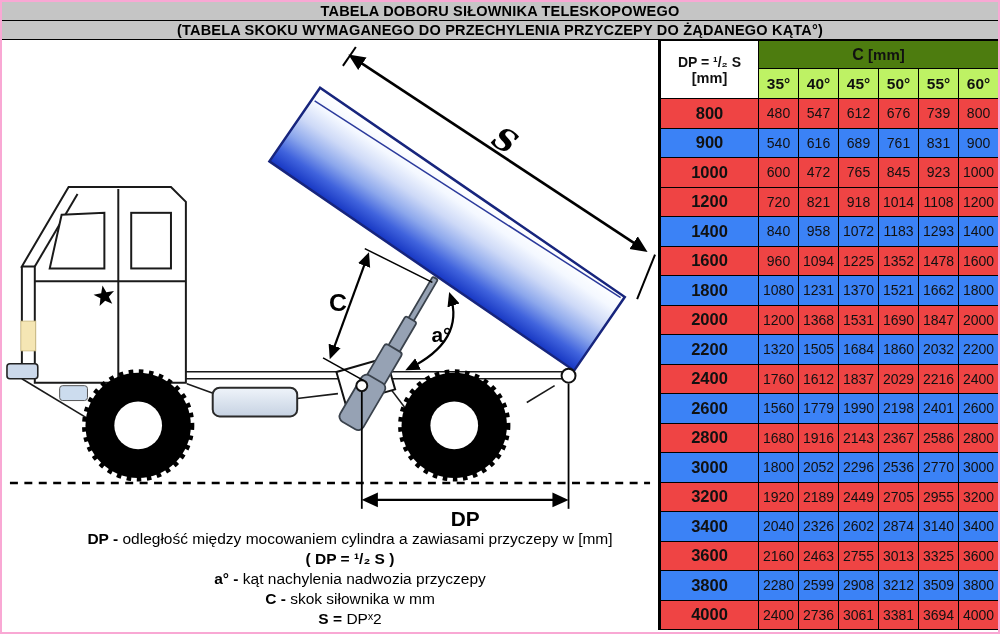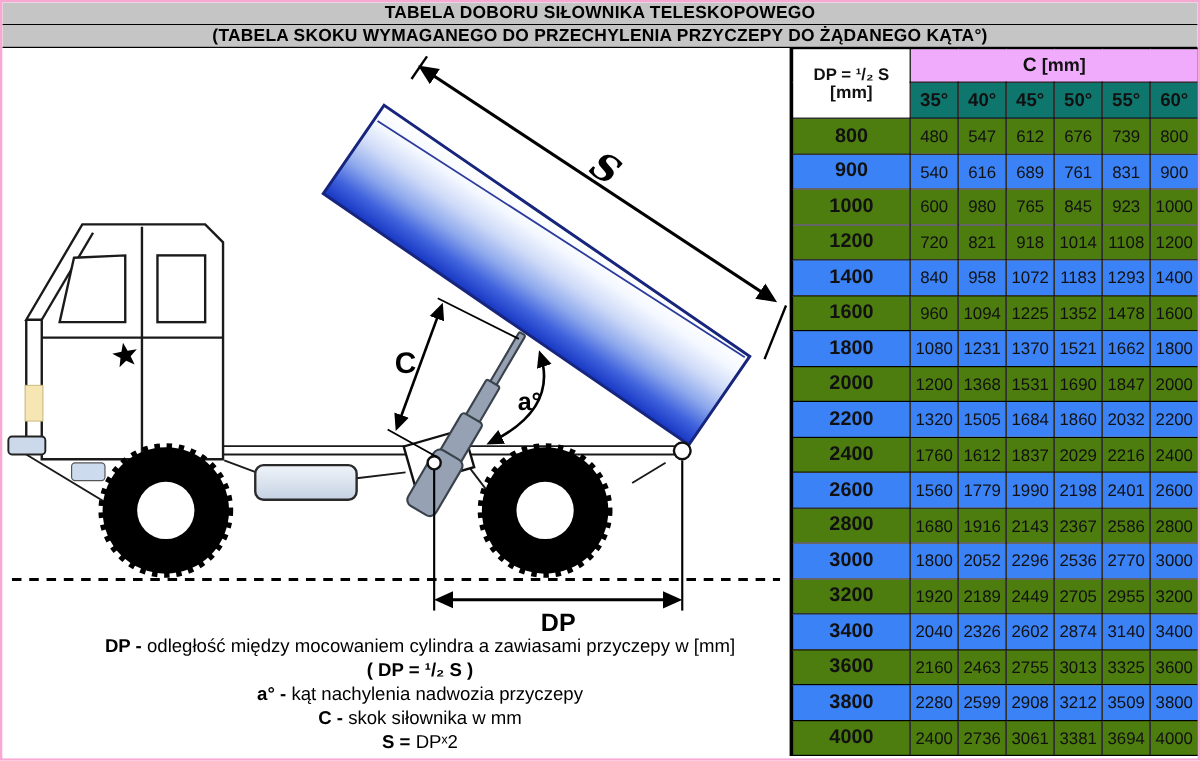--- a/index.html
+++ b/index.html
@@ -17,26 +17,26 @@
   .legend .term{ font-weight:bold; }
   .legend .term::after{ content:" "; }
 
   table{ width:338px; border-collapse:collapse; table-layout:fixed; }
   th, td{ border:1px solid #000; text-align:center; vertical-align:middle; color:#111; overflow:hidden; }
   col.c-dp{ width:98px; }
   col.c-ang{ width:40px; }
   .dphead{ background:#fff; }
   .dphead .f{ font-weight:bold; font-size:14px; }
   .dphead .u{ font-weight:bold; font-size:14.5px; }
-  .chead{ background:#f0abfc; font-size:15px; height:28px; }
+  .chead{ background:#4d7c0f; font-size:15px; height:28px; }
   .chead .b{ font-weight:bold; font-size:16px; }
-  th.ang{ background:#0f766e; font-weight:bold; font-size:15.5px; height:30px; }
+  th.ang{ background:#bef264; font-weight:bold; font-size:15.5px; height:30px; }
   tbody th.dpcol{ font-weight:bold; font-size:16.5px; background:inherit; }
   tbody td{ font-size:14px; font-weight:normal; }
-  tbody tr{ height:29.5px; background:#4d7c0f; }
+  tbody tr{ height:29.5px; background:#ef4444; }
   tbody tr.shaded{ background:#3b82f6; }
 </style>
 </head>
 <body>
 
 <div class="page">
 
   <div class="titlebar">
     <div class="trow">TABELA DOBORU SIŁOWNIKA TELESKOPOWEGO</div>
     <div class="trow">(TABELA SKOKU WYMAGANEGO DO PRZECHYLENIA PRZYCZEPY DO ŻĄDANEGO KĄTA°)</div>
@@ -216,21 +216,21 @@
             <td>616</td>
             <td>689</td>
             <td>761</td>
             <td>831</td>
             <td>900</td>
           </tr>
 
           <tr>
             <th class="dpcol">1000</th>
             <td>600</td>
-            <td>980</td>
+            <td>472</td>
             <td>765</td>
             <td>845</td>
             <td>923</td>
             <td>1000</td>
           </tr>
 
           <tr>
             <th class="dpcol">1200</th>
             <td>720</td>
             <td>821</td>

